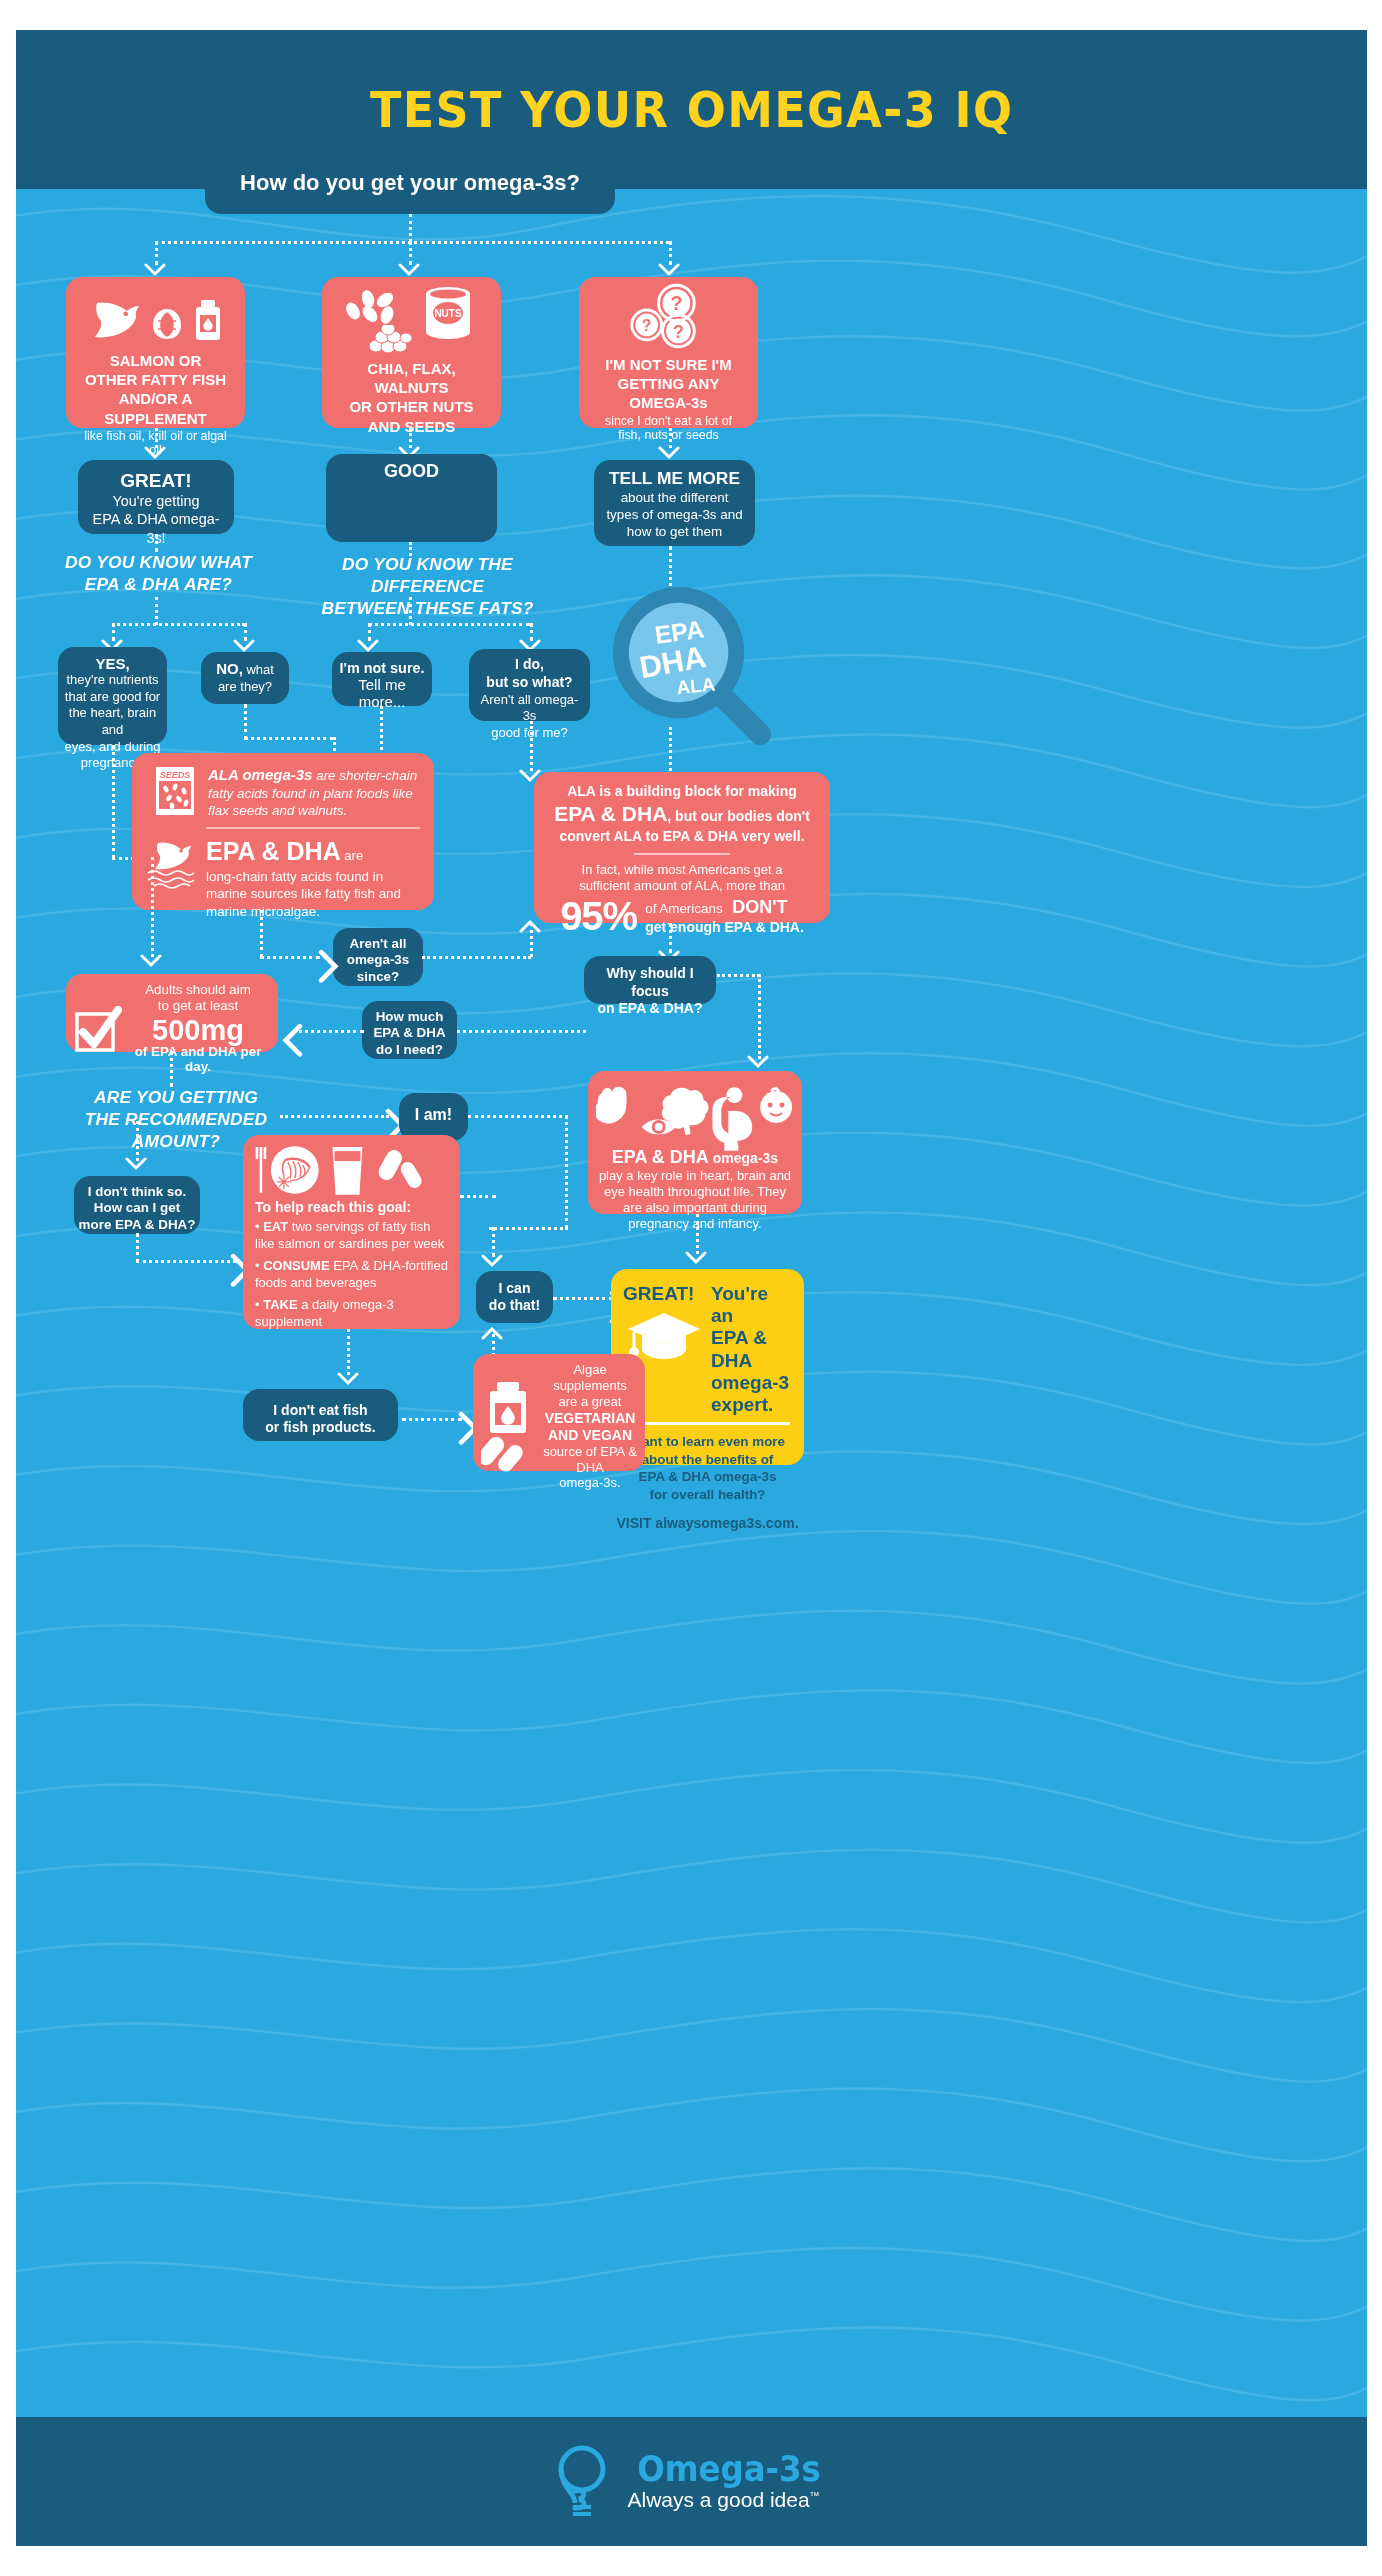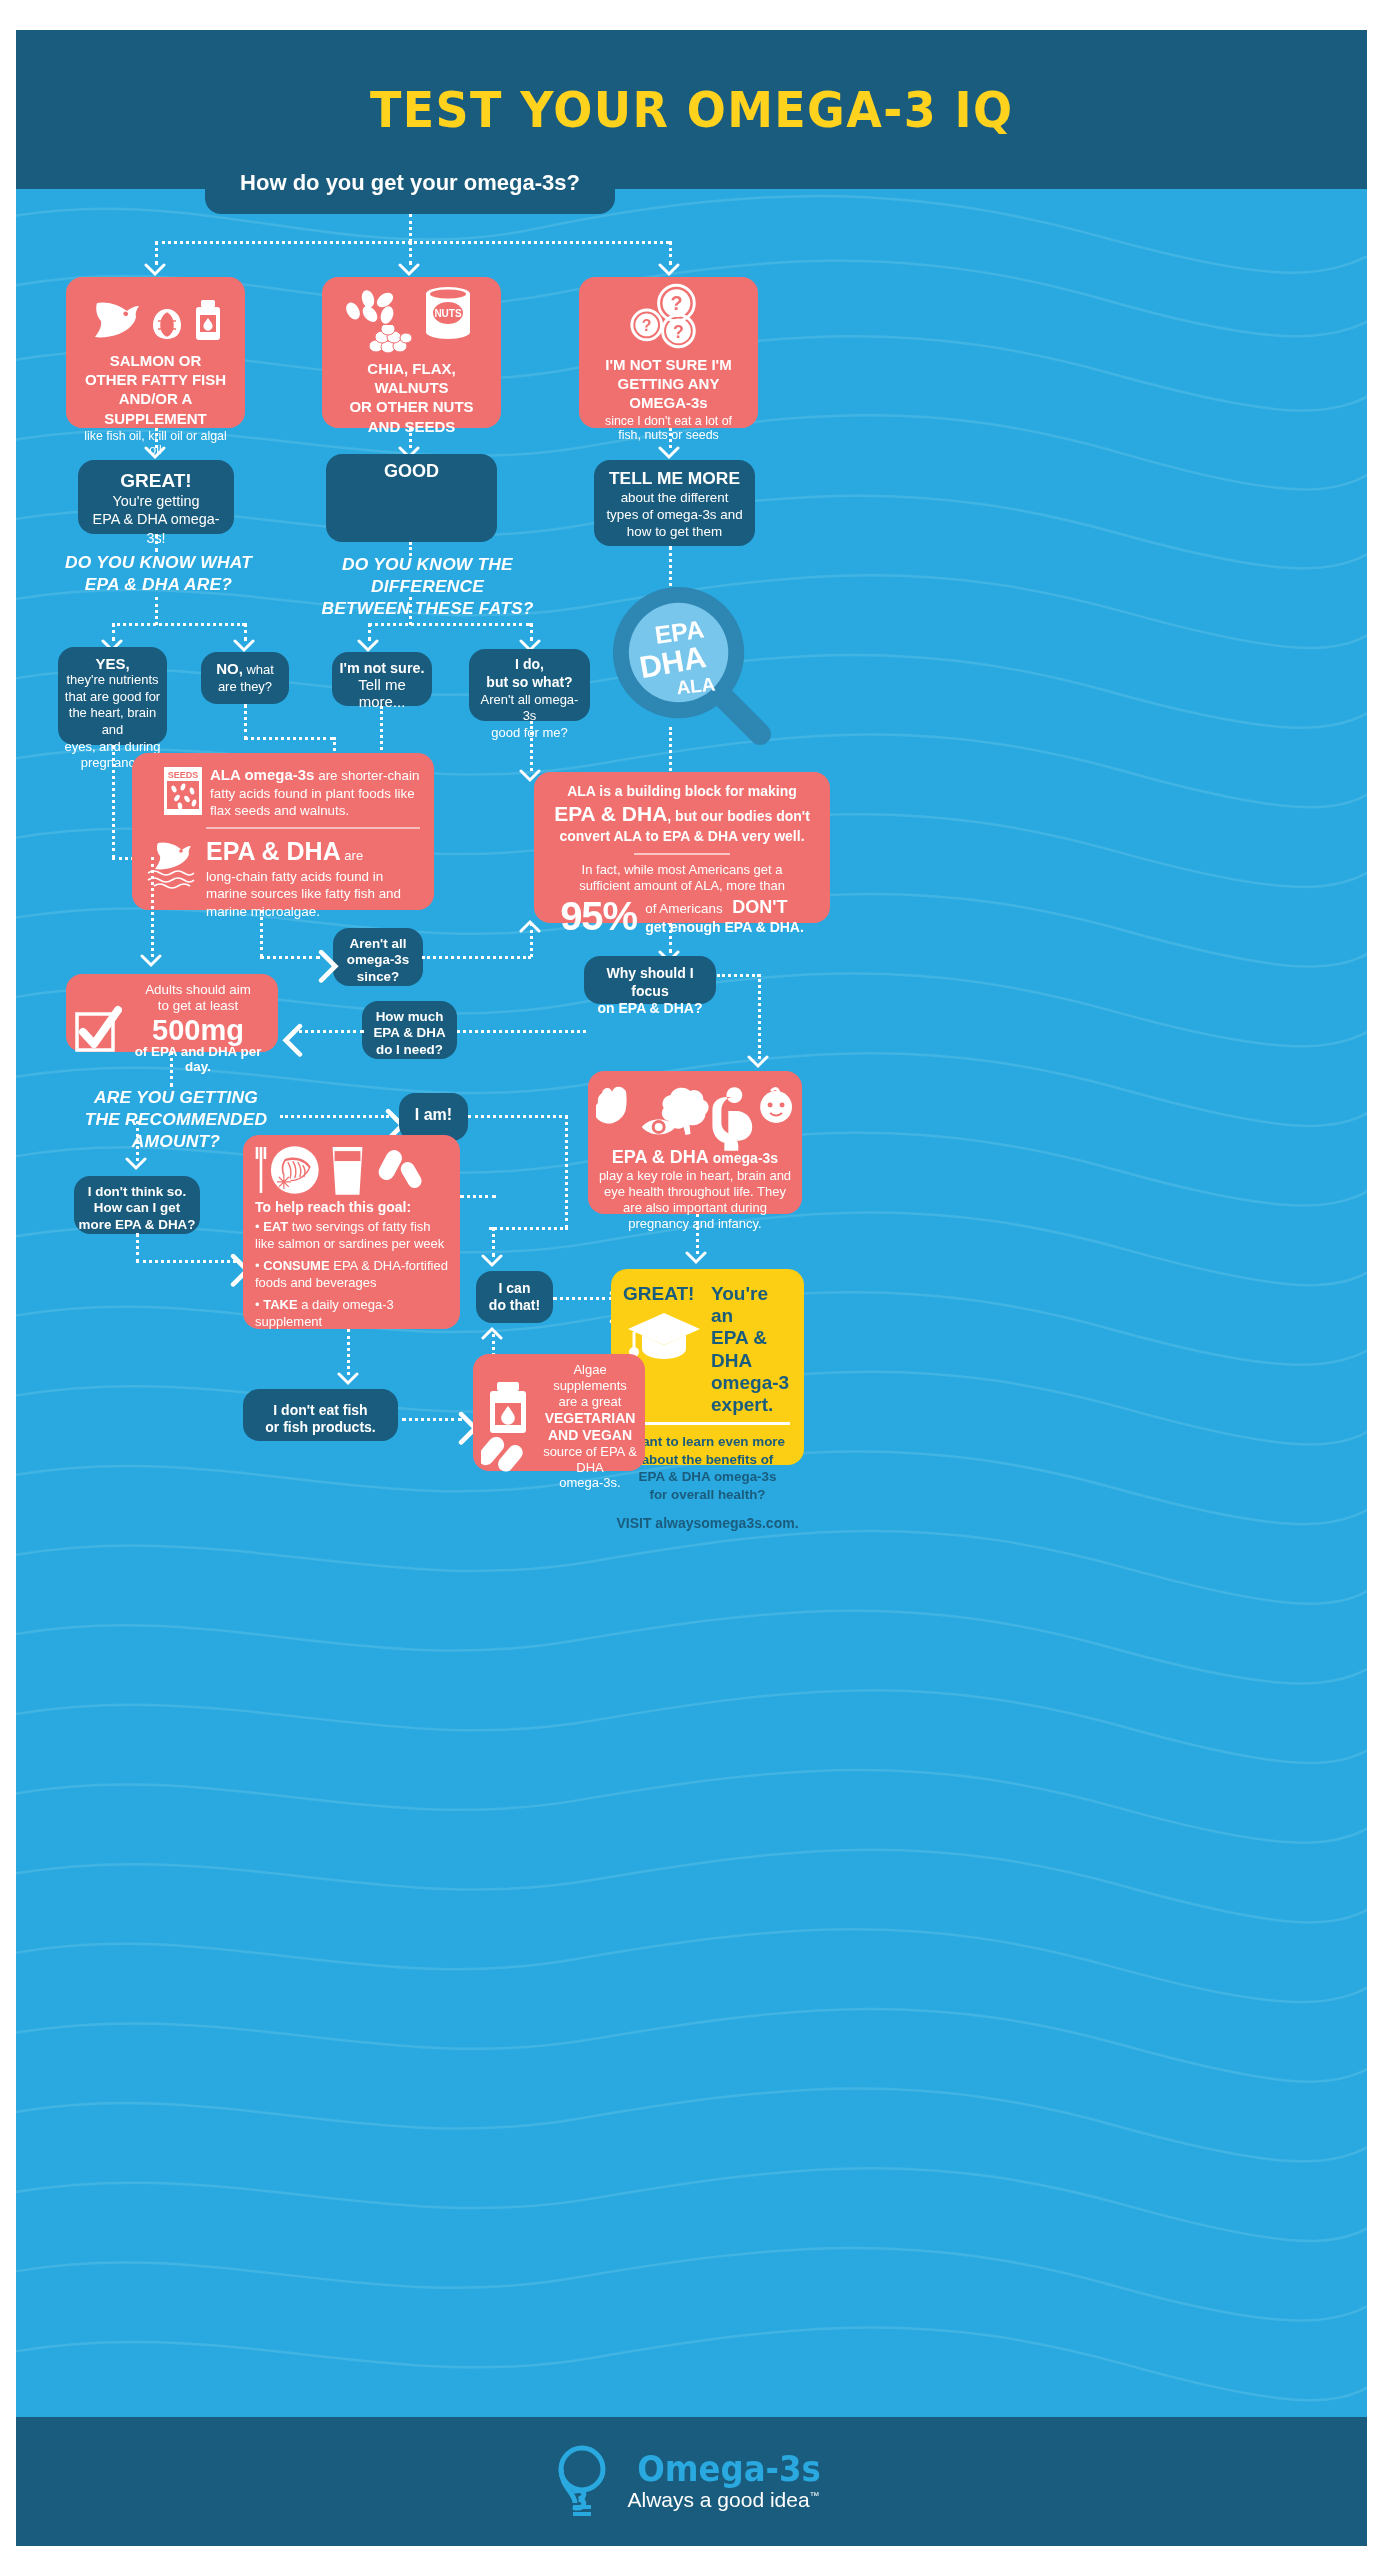--- a/index.html
+++ b/index.html
@@ -375,21 +375,21 @@
       </svg>
   </div>
   <div class="dl v-dot" style="left:514px; top:691px; height:50px;"></div>
   <div class="arr" style="left:503px; top:739px;">
     <svg viewBox="0 0 22 14">
         <path d="M2 2 L11 11 L20 2" stroke="#fff" stroke-width="3" fill="none" stroke-linecap="round"></path>
       </svg>
   </div>
 
   <div class="node red" style="left:116px; top:723px; width:302px; height:157px; text-align:left;">
-    <div style="display:flex; gap:4px; padding:12px 14px 0 28px;">
+    <div style="display:flex; gap:10px; padding:12px 14px 0 20px;font-style:italic;">
       <svg width="46" height="52" viewBox="0 0 46 52" style="flex:0 0 auto;">
         <rect x="4" y="2" width="38" height="48" fill="#fff"></rect>
         <rect x="7" y="16" width="32" height="28" fill="#F0706F"></rect>
         <text x="23" y="13" text-anchor="middle" font-family="Liberation Sans, sans-serif" font-size="9" font-weight="bold" fill="#F0706F">SEEDS</text>
         <g fill="#fff">
           <ellipse cx="14" cy="24" rx="2.2" ry="3.6" transform="rotate(-25 14 24)"></ellipse>
           <ellipse cx="23" cy="22" rx="2.2" ry="3.6" transform="rotate(20 23 22)"></ellipse>
           <ellipse cx="32" cy="26" rx="2.2" ry="3.6" transform="rotate(-15 32 26)"></ellipse>
           <ellipse cx="17" cy="33" rx="2.2" ry="3.6" transform="rotate(35 17 33)"></ellipse>
           <ellipse cx="27" cy="34" rx="2.2" ry="3.6" transform="rotate(-35 27 34)"></ellipse>

